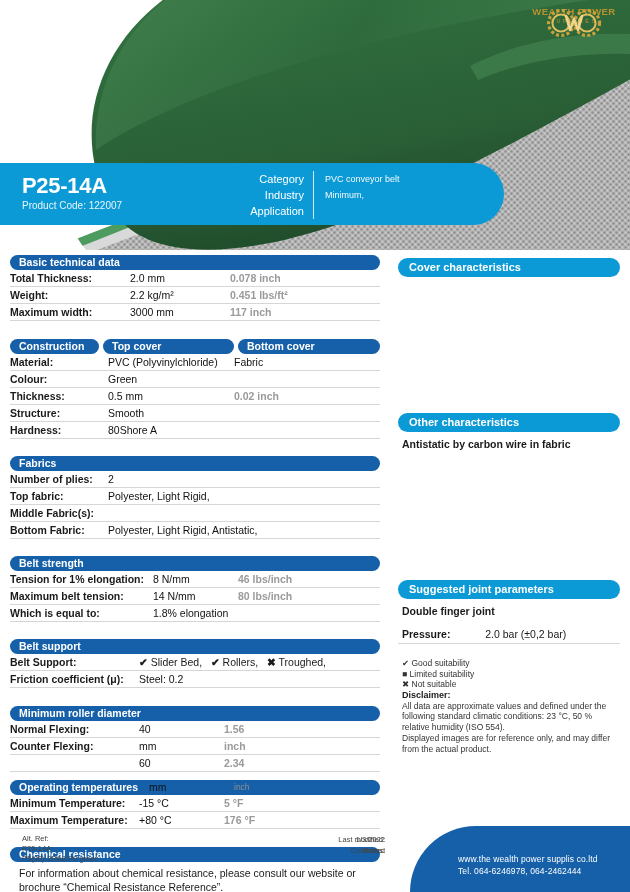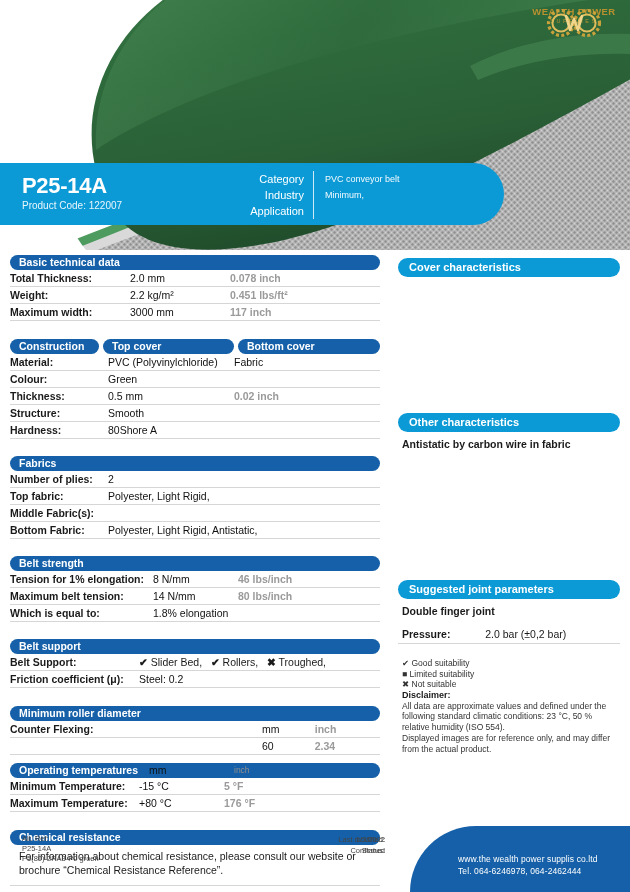--- a/index.html
+++ b/index.html
@@ -297,20 +297,25 @@
       <td class="val">Steel: 0.2</td>
     </tr>
   </tbody>
     </table>
 
   <div style="height:18px"></div>
 
   <div class="bar">Minimum roller diameter</div>
   <table class="spec">
     <tbody>
+        <tr>
+      <td class="lbl" style="width:129px">Normal Flexing:</td>
+      <td class="val" style="width:85px">40</td>
+      <td class="imp">1.56</td>
+    </tr>
     <tr>
       <td class="lbl">Counter Flexing:</td>
       <td class="val">mm</td>
       <td class="imp">inch</td>
     </tr>
     <tr>
       <td class="lbl"></td>
       <td class="val">60</td>
       <td class="imp">2.34</td>
     </tr>

